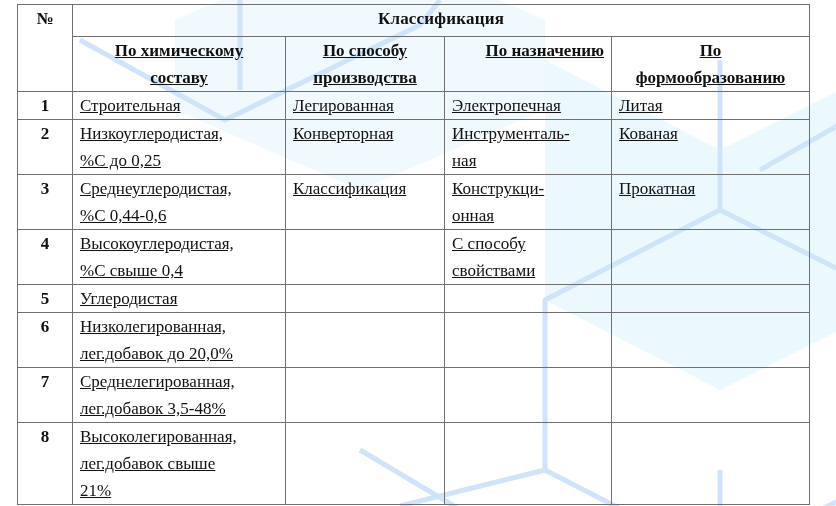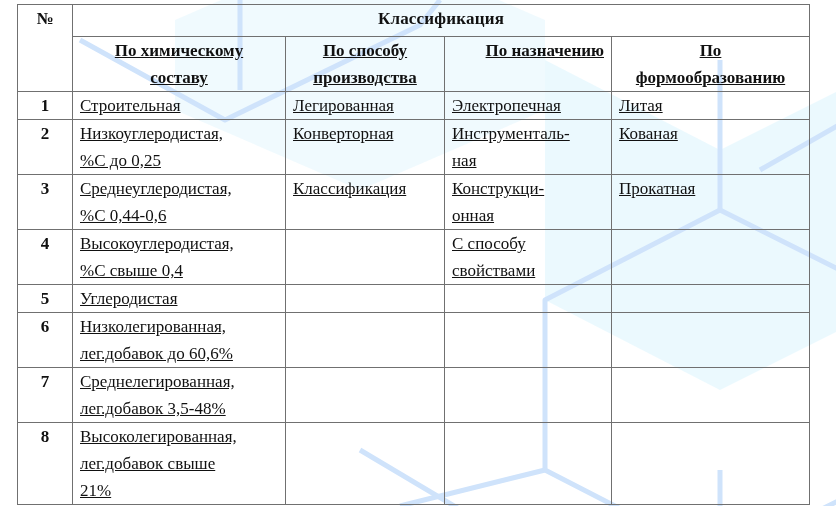--- a/index.html
+++ b/index.html
@@ -93,21 +93,21 @@
   <tr style="height:28px">
     <td class="num">5</td>
     <td class="cell">Углеродистая</td>
     <td class="cell"></td>
     <td class="cell"></td>
     <td class="cell"></td>
   </tr>
   <tr style="height:53px">
     <td class="num">6</td>
     <td class="cell">Низколегированная,
-лег.добавок  до 60,6%</td>
+лег.добавок  до 20,0%</td>
     <td class="cell"></td>
     <td class="cell"></td>
     <td class="cell"></td>
   </tr>
   <tr style="height:54px">
     <td class="num">7</td>
     <td class="cell">Среднелегированная,
 лег.добавок  3,5-48%</td>
     <td class="cell"></td>
     <td class="cell"></td>

